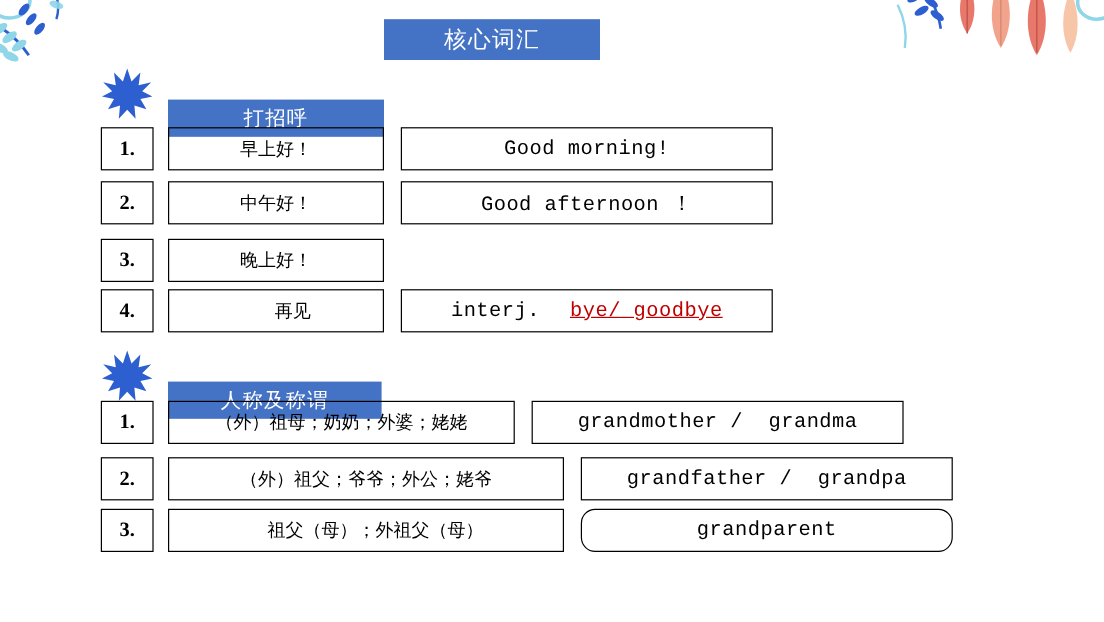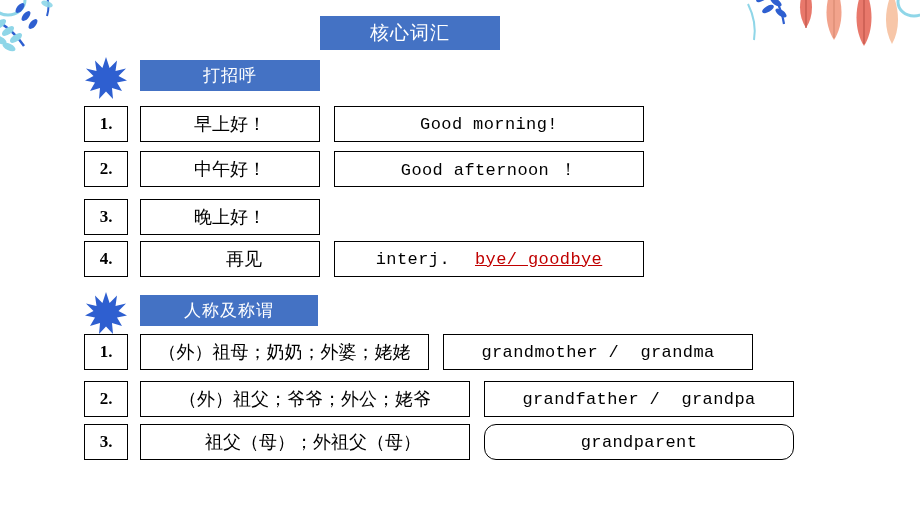--- a/index.html
+++ b/index.html
@@ -49,20 +49,21 @@
   }
 
   
   .section-head {
     position: absolute;
     height: 31px;
     background: #4472c4;
     display: flex;
     align-items: center;
     justify-content: center;
+    margin-top: 23px;
   }
   .section-head span {
     color: #ffffff;
     font-size: 17px;
     font-family: "Liberation Sans", sans-serif;
     letter-spacing: 1px;
   }
   .star {
     position: absolute;
     width: 44px;
@@ -88,21 +89,21 @@
     color: #000000;
     box-sizing: border-box;
   }
   .cn-box {
     height: 36px;
     border: 1.6px solid #000000;
     display: flex;
     align-items: center;
     justify-content: center;
     box-sizing: border-box;
-    font-size: 18px;
+    font-size: 15px;
     color: #000000;
     font-family: "Liberation Sans", sans-serif;
   }
   .en-box {
     height: 36px;
     border: 1.6px solid #000000;
     display: flex;
     align-items: center;
     justify-content: center;
     box-sizing: border-box;

